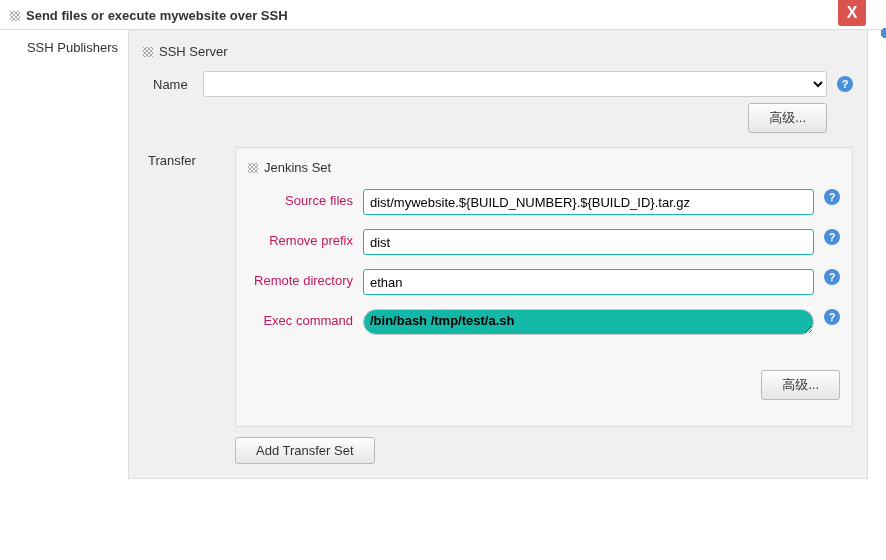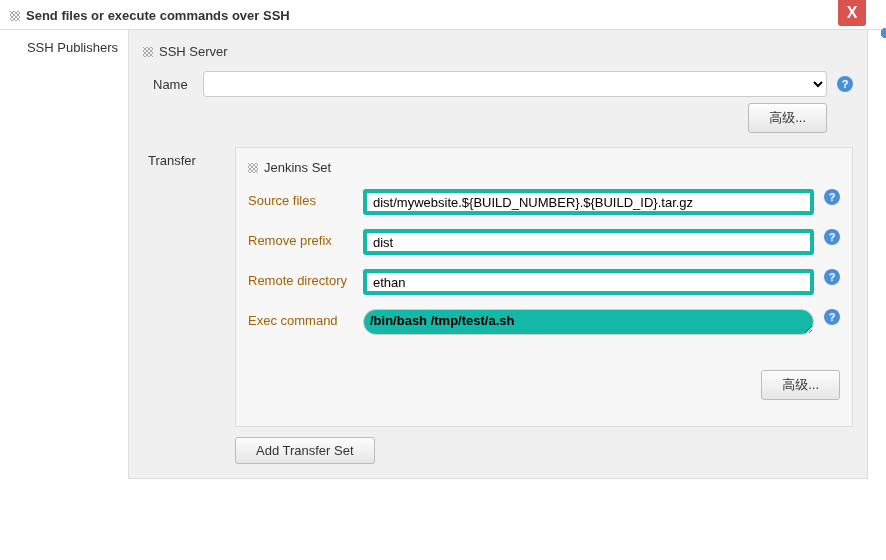--- a/index.html
+++ b/index.html
@@ -90,21 +90,21 @@
       height: 26px;
       border: 1px solid #ccc;
       background: #fff;
       font-size: 13px;
       padding: 3px 6px;
       border-radius: 3px;
     }
     .text-input {
       width: 100%;
       height: 26px;
-      border: 4px solid #14b8a6;
+      border: 1px solid #14b8a6;
       background: #fff;
       font-size: 13px;
       padding: 3px 6px;
       border-radius: 3px;
     }
     .textarea-input {
       width: 100%;
       height: 26px;
       border: 1px solid #ccc;
       background: #14b8a6;
@@ -168,22 +168,23 @@
       margin-bottom: 14px;
     }
     .t-field-row {
       display: flex;
       align-items: flex-start;
       margin-bottom: 14px;
     }
     .t-field-label {
       width: 115px;
       padding-right: 10px;
-      color: #a16207;
+      color: #be185d;
       padding-top: 4px;
+      text-align: right;
     }
     .t-field-input {
       flex: 1;
     }
     .error-row {
       display: flex;
       align-items: flex-start;
       margin: -6px 0 8px 0;
     }
     .error-icon {
@@ -229,21 +230,21 @@
   </style>
 </head>
 <body>
 
 <button class="close-btn">X</button>
 <div class="partial-circle"></div>
 
 <div class="header">
   <div class="header-title">
     <span class="drag-handle"></span>
-    <span>Send files or execute commands over SSH</span>
+    <span>Send files or execute mywebsite over SSH</span>
   </div>
 </div>
 
 <div class="main-row">
   <div class="left-label">SSH Publishers</div>
   <div class="right-panel">
 
     <div class="ssh-server-label">
       <span class="drag-handle"></span>
       <span>SSH Server</span>

